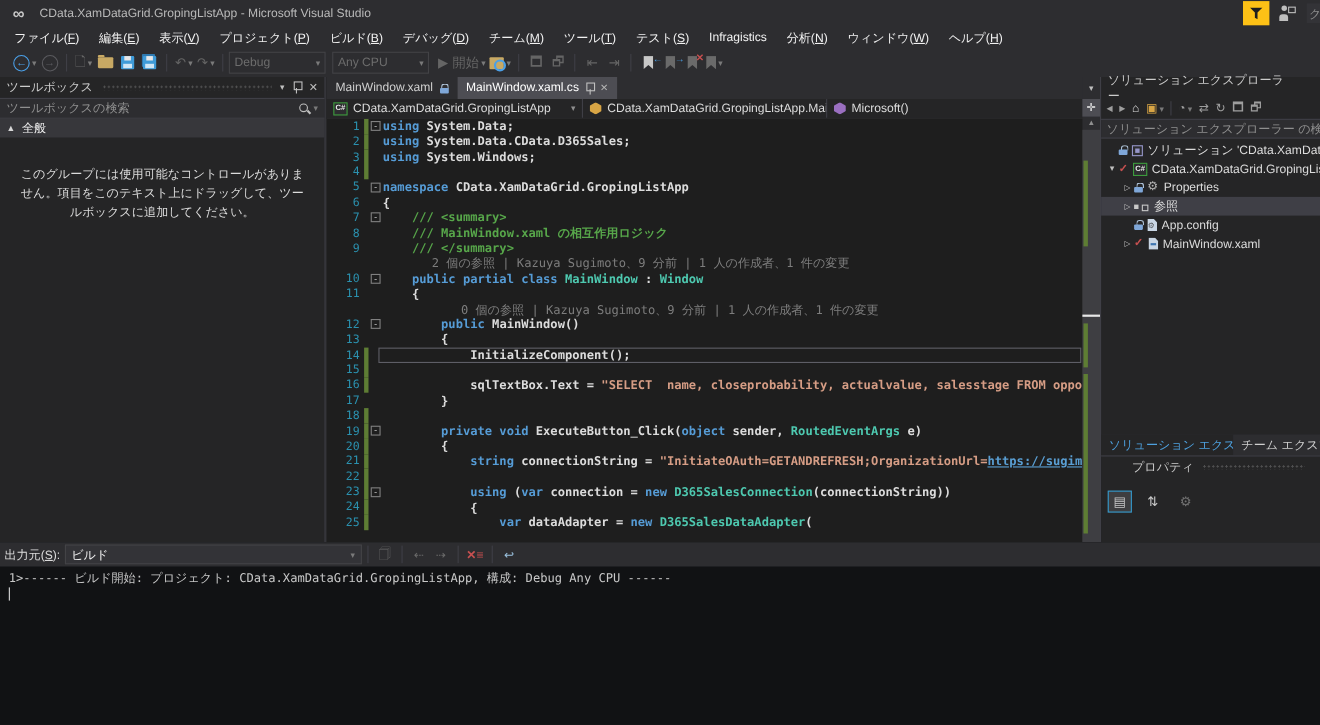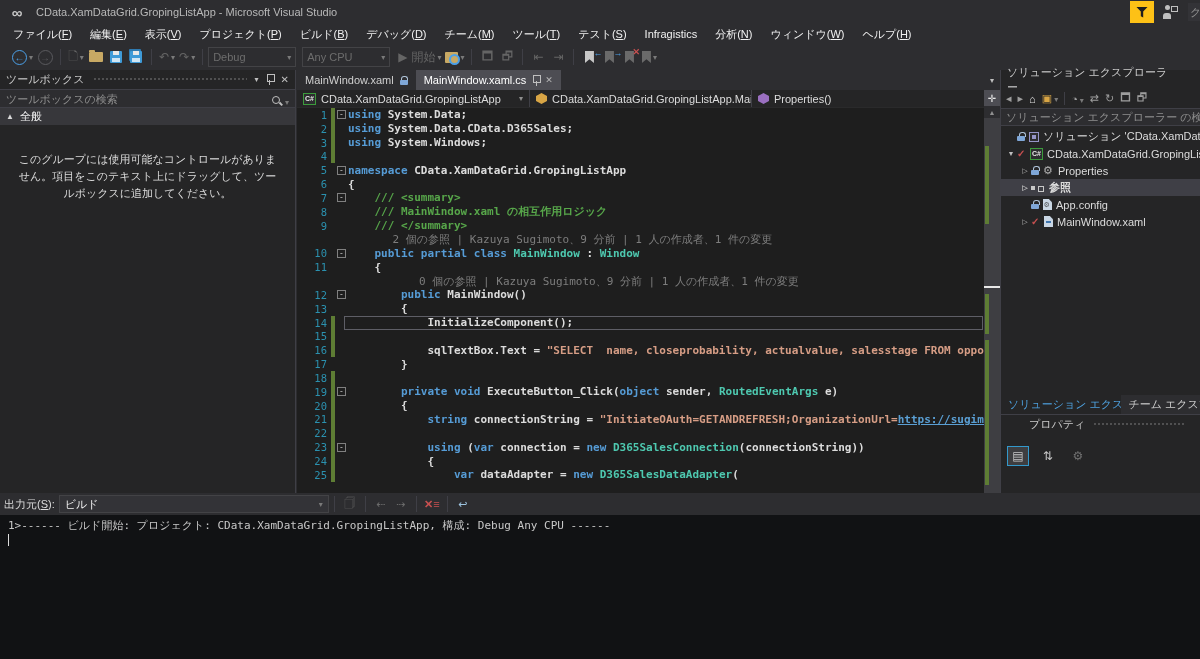--- a/index.html
+++ b/index.html
@@ -56,21 +56,21 @@
   
   .toolbox { position:absolute; left:0; top:70px; width:296px; bottom:166px; background:#252526; border-right:1px solid #3F3F46; }
   .panelhead { height:19px; display:flex; align-items:center; padding:0 6px; color:#CCCCCC; position:relative; }
   .panelhead .dots { flex:1; height:5px; margin:0 8px;
     background-image:radial-gradient(rgba(160,160,160,.35) 1px, transparent 1px); background-size:4px 4px; }
   .ph-icons { display:flex; align-items:center; gap:7px; color:#BFBFBF; }
   .i-pin { width:8px; height:11px; position:relative; display:inline-block; }
   .i-pin::before { content:""; position:absolute; left:1px; top:0; width:6px; height:6px; border:1px solid #BFBFBF; }
   .i-pin::after { content:""; position:absolute; left:3.5px; top:6px; width:1px; height:5px; background:#BFBFBF; }
   .searchrow { height:19px; background:#2D2D30; border-top:1px solid #3F3F46; border-bottom:1px solid #3F3F46;
-    display:flex; align-items:flex-end; padding:0 6px; color:#8F8F8F; }
+    display:flex; align-items:center; padding:0 6px; color:#8F8F8F; }
   .searchrow .ph { flex:1; }
   .i-search { width:12px; height:12px; position:relative; display:inline-block; }
   .i-search::before { content:""; position:absolute; left:1px; top:1px; width:6px; height:6px; border:1.5px solid #BFBFBF; border-radius:50%; }
   .i-search::after { content:""; position:absolute; left:8px; top:8px; width:4px; height:1.5px; background:#BFBFBF; transform:rotate(45deg); }
   .sectionrow { height:17px; background:#37373B; display:flex; align-items:center; padding:0 6px; color:#F1F1F1; gap:6px; }
   .sectionrow .tri { font-size:8px; color:#D8D8D8; }
   .tb-msg { margin:26px 14px 0 14px; color:#DCDCDC; text-align:center; line-height:1.55; font-size:11px; }
 
   
   .editor { position:absolute; left:297px; top:70px; width:703px; bottom:166px; background:#1E1E1E; }
@@ -115,21 +115,21 @@
   .sline { position:absolute; left:0; right:0; height:2px; background:#E8E8E8; }
 
   
   .solution { position:absolute; right:0; top:70px; width:200px; bottom:166px; background:#252526; border-left:1px solid #3F3F46; font-size:11px; }
   .se-toolbar { height:19px; display:flex; align-items:center; gap:6px; padding:0 5px; color:#9E9E9E; }
   .se-toolbar .sep { width:1px; height:13px; background:#3F3F46; }
   .se-search { height:18px; background:#2D2D30; border-top:1px solid #3F3F46; border-bottom:1px solid #3F3F46;
     color:#8F8F8F; display:flex; align-items:center; padding:0 5px; overflow:hidden; white-space:nowrap; }
   .soltree { margin-top:2px; }
   .trow { height:17px; display:flex; align-items:center; white-space:nowrap; overflow:hidden; color:#DCDCDC; }
-  .trow.sel { background:#3F3F46;font-weight:bold; }
+  .trow.sel { background:#3F3F46; }
   .texp { width:12px; flex:none; font-size:7px; color:#BFBFBF; text-align:center; }
   .ti { flex:none; margin-right:4px; display:inline-block; position:relative; }
   .ti-lock { width:8px; height:9px; } .ti-lock::before { content:""; position:absolute; left:1.5px; top:0; width:5px; height:4px; border:1px solid #AFC3D8; border-bottom:none; border-radius:3px 3px 0 0; }
   .ti-lock::after { content:""; position:absolute; left:0; top:4px; width:8px; height:5px; background:#7FA7D8; border-radius:1px; }
   .ti-solution { width:10px; height:10px; border:1px solid #9595C8; background:#2D2D30; }
   .ti-solution::after { content:""; position:absolute; left:2px; top:2px; width:4px; height:4px; background:#9595C8; }
   .ti-check { width:9px; height:10px; color:#C75050; font-size:10px; font-weight:bold; line-height:10px; }
   .ti-check::after { content:"\2713"; }
   .ti-csproj { width:13px; height:12px; background:#2D2D30; border:1px solid #3C9B3C; color:#E8E8E8; font-size:7px; font-weight:bold; text-align:center; line-height:10px; }
   .ti-csproj::after { content:"C#"; }
@@ -328,21 +328,21 @@
         <span>CData.XamDataGrid.GropingListApp</span>
         <span class="dd">▾</span>
       </div>
       <div class="crumb c2">
         <span class="i-class"></span>
         <span>CData.XamDataGrid.GropingListApp.MainWin</span>
 
       </div>
       <div class="crumb c3">
         <span class="i-method"></span>
-        <span>Properties()</span>
+        <span>Microsoft()</span>
         <span class="dd">▾</span>
       </div>
     </div>
     <div class="code">
         <div class="crow"><span class="ln">1</span><span class="chg on"></span><span class="foldc"><span class="foldbox">-</span></span><span class="ctext"><span class="s-kw">using</span><span class="s-pl"> System.Data;</span></span></div>
         <div class="crow"><span class="ln">2</span><span class="chg on"></span><span class="foldc"></span><span class="ctext"><span class="s-kw">using</span><span class="s-pl"> System.Data.CData.D365Sales;</span></span></div>
         <div class="crow"><span class="ln">3</span><span class="chg on"></span><span class="foldc"></span><span class="ctext"><span class="s-kw">using</span><span class="s-pl"> System.Windows;</span></span></div>
         <div class="crow"><span class="ln">4</span><span class="chg on"></span><span class="foldc"></span><span class="ctext"></span></div>
         <div class="crow"><span class="ln">5</span><span class="chg"></span><span class="foldc"><span class="foldbox">-</span></span><span class="ctext"><span class="s-kw">namespace</span><span class="s-pl"> CData.XamDataGrid.GropingListApp</span></span></div>
         <div class="crow"><span class="ln">6</span><span class="chg"></span><span class="foldc"></span><span class="ctext"><span class="s-pl">{</span></span></div>

